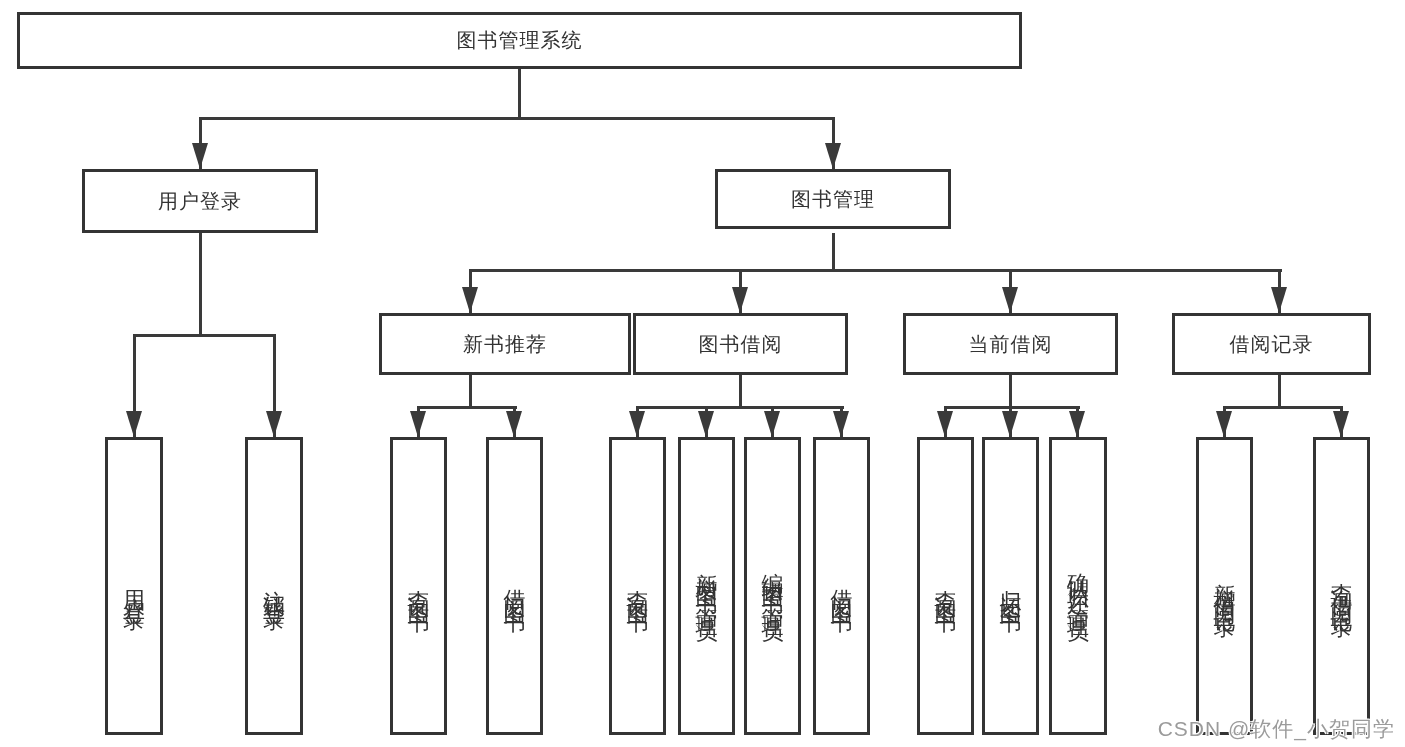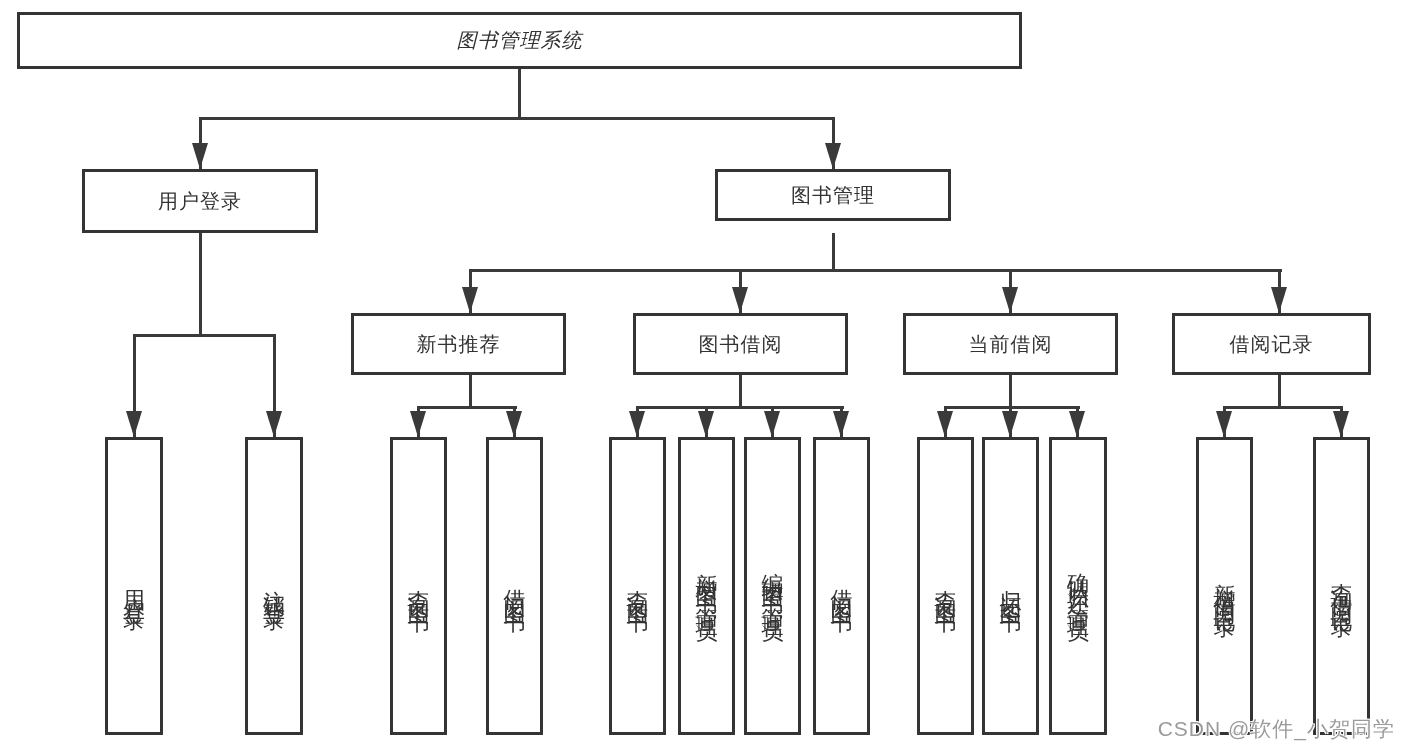--- a/index.html
+++ b/index.html
@@ -6,21 +6,21 @@
   #canvas{
     position:relative;width:1405px;height:747px;background:#fff;overflow:hidden;
     font-family:"Liberation Sans","DejaVu Sans",sans-serif;color:#333;
   }
   .box{
     position:absolute;box-sizing:border-box;background:#fff;
     border:3px solid #343434;display:flex;align-items:center;justify-content:center;
     z-index:2;
   }
   .hlabel{font-size:20px;letter-spacing:1px;white-space:nowrap;}
-  .toplabel{font-size:20px;letter-spacing:1px;white-space:nowrap;font-style:italic;}
+  .toplabel{font-size:20px;letter-spacing:1px;white-space:nowrap;}
   .vlabel{
     writing-mode:vertical-rl;text-orientation:mixed;
     font-size:22px;letter-spacing:7px;line-height:1;white-space:nowrap;
   }
   .ln{position:absolute;background:#3a3a3a;z-index:1;}
   .vln{width:3px;}
   .hln{height:3px;}
   .arw{
     position:absolute;width:0;height:0;z-index:1;
     border-left:8px solid transparent;border-right:8px solid transparent;
@@ -38,25 +38,25 @@
 
 <div id="canvas">
 
   <div class="box" style="left:17px;top:12px;width:1005px;height:57px">
     <span class="toplabel">图书管理系统</span>
   </div>
 
   <div class="box" style="left:82px;top:169px;width:236px;height:64px">
     <span class="hlabel">用户登录</span>
   </div>
-  <div class="box" style="left:715px;top:169px;width:236px;height:52px">
+  <div class="box" style="left:715px;top:169px;width:236px;height:60px">
     <span class="hlabel">图书管理</span>
   </div>
 
-  <div class="box" style="left:351px;top:313px;width:215px;height:62px">
+  <div class="box" style="left:379px;top:313px;width:252px;height:62px">
     <span class="hlabel">新书推荐</span>
   </div>
   <div class="box" style="left:633px;top:313px;width:215px;height:62px">
     <span class="hlabel">图书借阅</span>
   </div>
   <div class="box" style="left:903px;top:313px;width:215px;height:62px">
     <span class="hlabel">当前借阅</span>
   </div>
   <div class="box" style="left:1172px;top:313px;width:199px;height:62px">
     <span class="hlabel">借阅记录</span>

